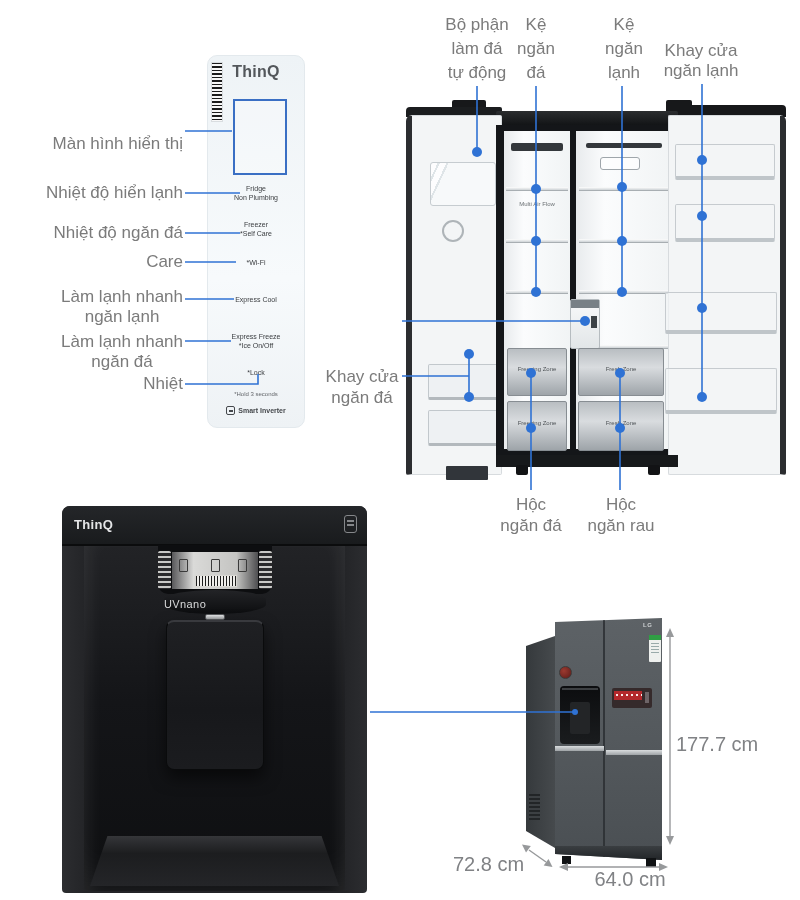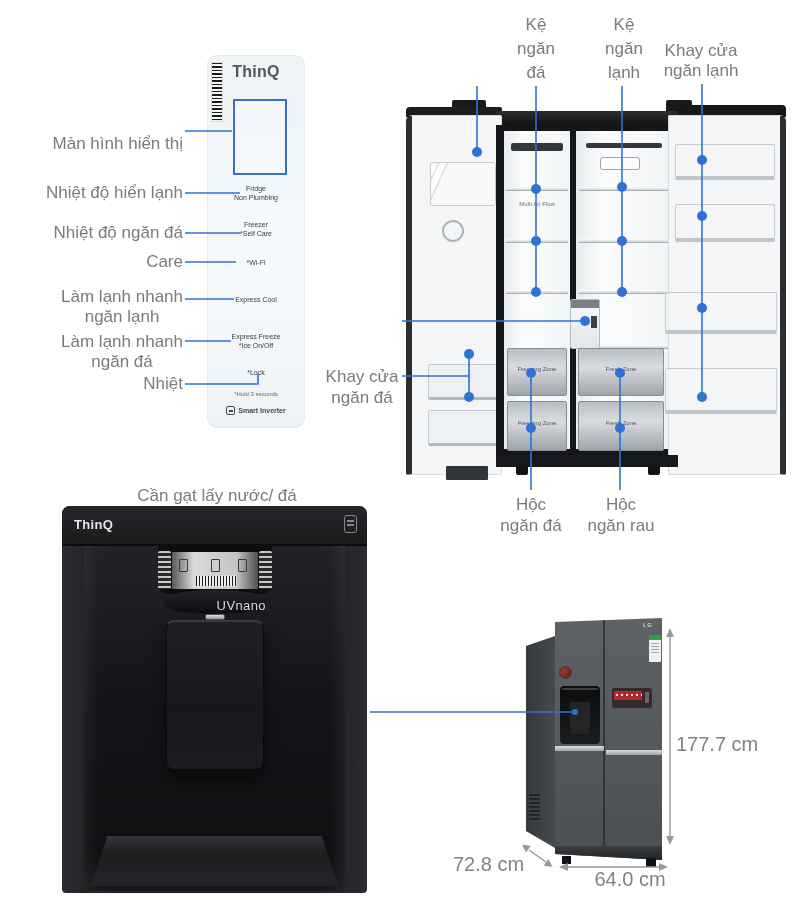--- a/index.html
+++ b/index.html
@@ -99,21 +99,21 @@
   .dp-knurl-r{left:197px;top:45px;width:13px;height:38px;border-radius:2px;
       background:repeating-linear-gradient(180deg,#c9c9c7 0 2px,#2a2a2c 2px 5px);}
   .dp-band{left:110px;top:46px;width:86px;height:37px;
       background:linear-gradient(90deg,#58585a,#dadad8 25%,#c4c4c2 75%,#4e4e50);}
   .dp-glyph{top:7px;width:9px;height:13px;border:1px solid #3a3a3a;border-radius:1px;}
   .g1{left:7px;} .g2{left:39px;} .g3{left:66px;}
   .dp-barcode{left:23px;top:23px;width:42px;height:12px;background:#f0efec;
       background-image:repeating-linear-gradient(90deg,#1d1d1d 0 1px,transparent 1px 3px);border:1px solid #d8d7d3;}
   .dp-ring{left:102px;top:84px;width:102px;height:24px;background:linear-gradient(180deg,#232427,#0c0d0f);
       border-radius:50%/40%;}
-  .dp-uv{left:102px;top:92px;width:102px;text-align:right;font-size:13px;color:#d9dadb;letter-spacing:.4px;}
+  .dp-uv{left:102px;top:92px;width:102px;text-align:left;font-size:11px;color:#d9dadb;letter-spacing:.4px;}
   .dp-led{left:143px;top:108px;width:20px;height:6px;border:1px solid #55575a;border-radius:2px;
       background:linear-gradient(180deg,#e5e6e7,#9fa1a3);}
   .dp-paddle{left:104px;top:114px;width:98px;height:150px;border:1px solid #0a0b0c;border-top:2px solid #393a3e;
       border-radius:8px;background:linear-gradient(180deg,#1f2023,#17181b 60%,#1b1c1f);box-shadow:0 8px 16px rgba(0,0,0,.55);}
 
   
   .cf{position:absolute;left:520px;top:608px;width:160px;height:266px;}
   .cf *{position:absolute;}
   .cf-side{left:6px;top:28px;width:29px;height:212px;clip-path:polygon(0 10px,100% 0,100% 100%,0 195px);
       background:linear-gradient(90deg,#35393c,#464a4d);}
@@ -182,34 +182,36 @@
   <div class="lbl r" style="right:617px;top:223px">Nhiệt độ ngăn đá</div>
   <div class="lbl r" style="right:617px;top:252px">Care</div>
   <div class="lbl c" style="right:617px;top:287px">Làm lạnh nhanh
 ngăn lạnh</div>
   <div class="lbl c" style="right:617px;top:332px">Làm lạnh nhanh
 ngăn đá</div>
   <div class="lbl r" style="right:617px;top:374px">Nhiệt</div>
   <div class="lbl c lh21" style="left:322px;top:366px;width:80px">Khay cửa
 ngăn đá</div>
 
+  <div class="lbl c lh24" style="left:437px;top:13px;width:80px">Bộ phận
+làm đá
+tự động</div>
   <div class="lbl c lh24" style="left:496px;top:13px;width:80px">Kệ
 ngăn
 đá</div>
   <div class="lbl c lh24" style="left:584px;top:13px;width:80px">Kệ
 ngăn
 lạnh</div>
   <div class="lbl c" style="left:651px;top:41px;width:100px">Khay cửa
 ngăn lạnh</div>
 
   <div class="lbl c lh21" style="left:491px;top:494px;width:80px">Hộc
 ngăn đá</div>
   <div class="lbl c lh21" style="left:581px;top:494px;width:80px">Hộc
 ngăn rau</div>
-  <div class="lbl c" style="left:92px;top:486px;width:250px">Cần gạt lấy nước/ đá</div>
 
   <div class="of">
     <div class="of-hinge-l"></div>
     <div class="of-hinge-r"></div>
     <div class="of-doorL-top"></div>
     <div class="of-doorR-top"></div>
     <div class="of-topbar"></div>
 
     <div class="of-doorL">
       <div class="ice-box" style="position:absolute"></div>

